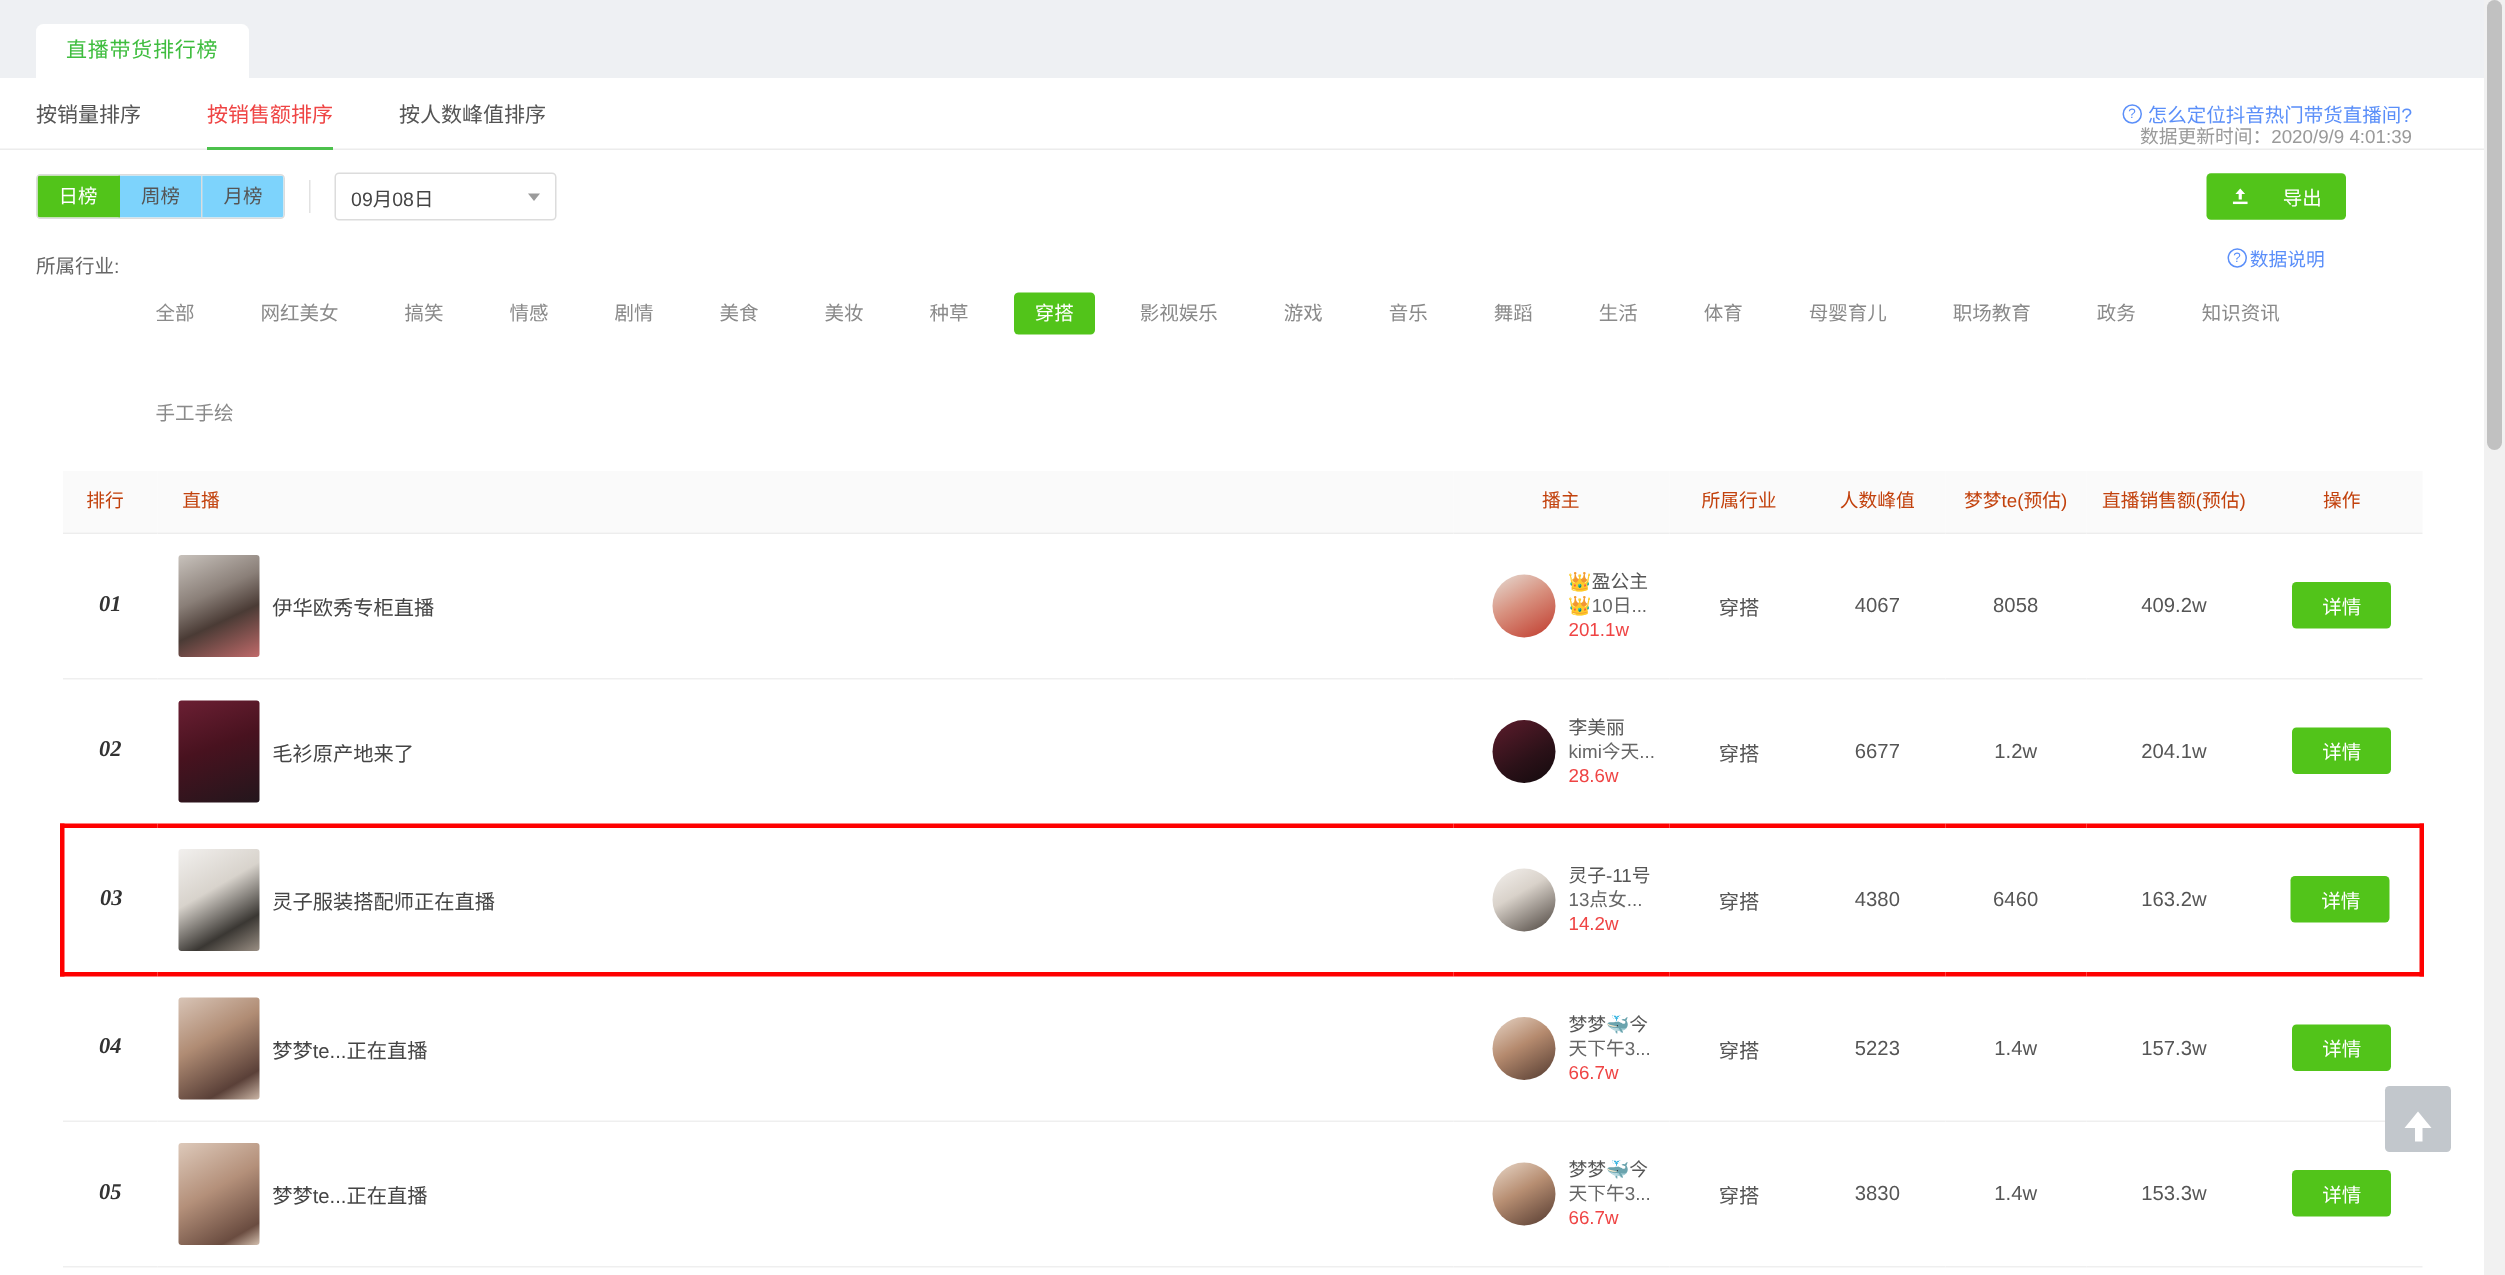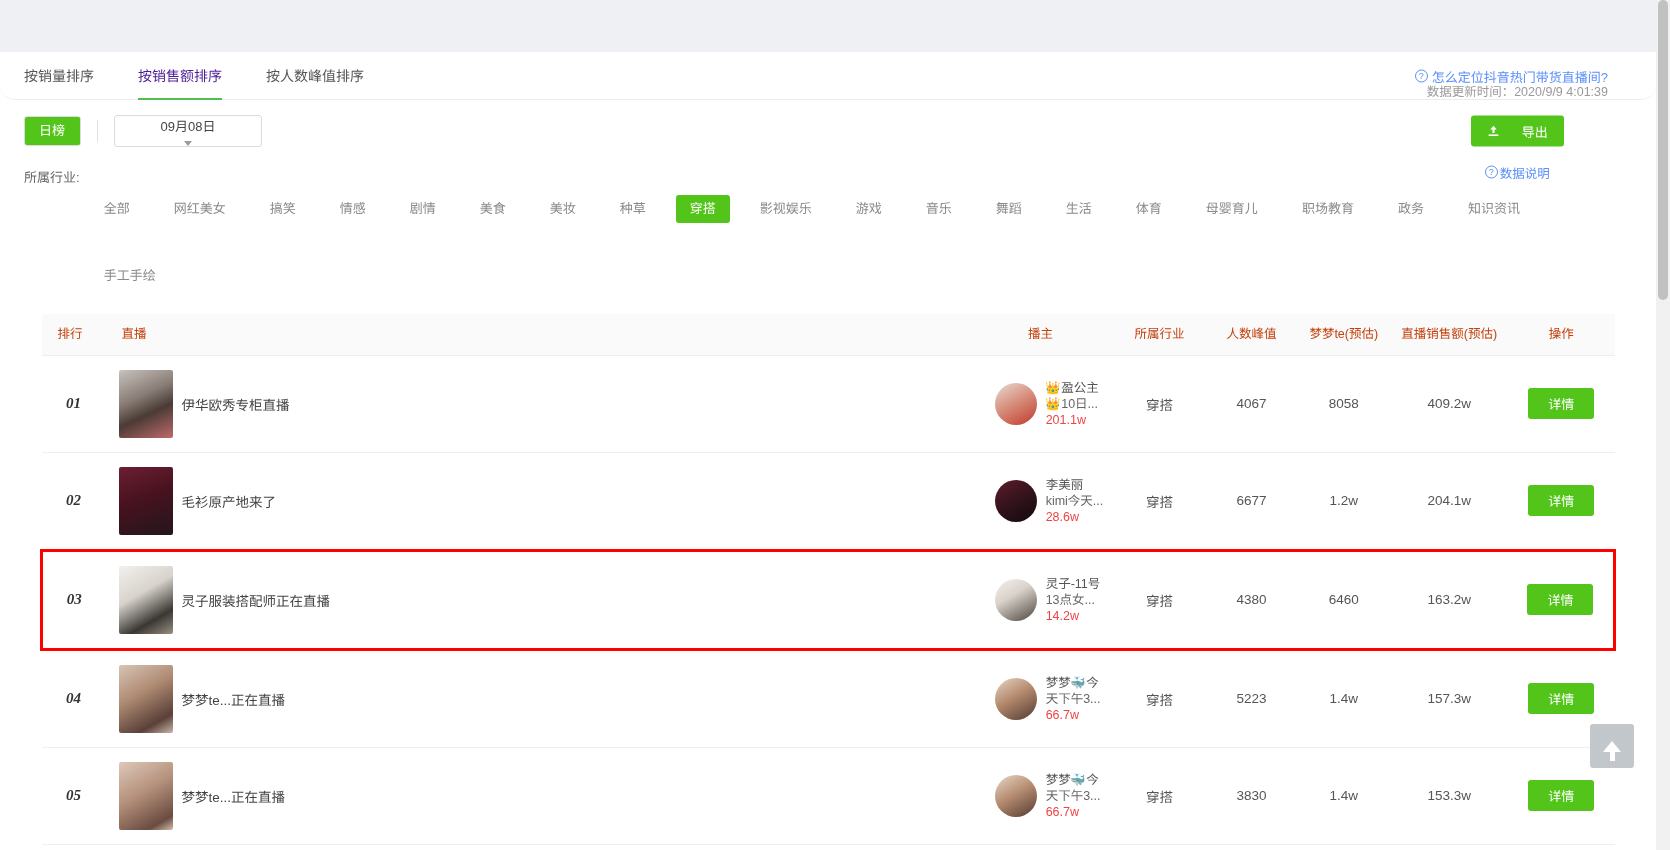--- a/index.html
+++ b/index.html
@@ -46,33 +46,32 @@
   }
 
   
   .sorttabs {
     position: relative;
     height: 48px;
     display: flex;
     align-items: center;
     padding: 0 24px;
     border-bottom: 1px solid #ececec;
-    border-radius: 15px;
   }
   .sorttab {
     font-size: 14px;
     color: #555;
     margin-right: 44px;
     position: relative;
     height: 48px;
     line-height: 48px;
     cursor: pointer;
     white-space: nowrap;
   }
-  .sorttab.active { color: #4c1d95; }
+  .sorttab.active { color: #ef4444; }
   .sorttab.active::after {
     content: "";
     position: absolute;
     left: 0; right: 0; bottom: 0;
     height: 2px;
     background: #4cc14c;
   }
   .help-link {
     position: absolute;
     right: 48px;
@@ -104,21 +103,20 @@
     align-items: center;
     padding: 14px 24px 14px 24px;
     height: 62px;
   }
   .seg {
     display: flex;
     border: 1px solid #dcdcdc;
     border-radius: 3px;
     overflow: hidden;
     height: 30px;
-    flex-direction: column;
   }
   .seg div {
     font-size: 13px;
     color: #555;
     padding: 0 14px;
     height: 28px;
     line-height: 28px;
     background: #7dd3fc;
     border-right: 1px solid #dcdcdc;
     cursor: pointer;
@@ -136,21 +134,20 @@
     border: 1px solid #dcdcdc;
     border-radius: 3px;
     display: flex;
     align-items: center;
     justify-content: space-between;
     padding: 0 10px;
     font-size: 13px;
     color: #444;
     background: #fff;
     cursor: pointer;
-    flex-direction: column;
   }
   .caret {
     width: 0; height: 0;
     border-left: 4.5px solid transparent;
     border-right: 4.5px solid transparent;
     border-top: 5px solid #9b9b9b;
   }
   .filter-right {
     position: absolute;
     right: 48px;
@@ -335,20 +332,23 @@
   .av2 { background: linear-gradient(150deg,#5d1c2c 0%,#2b1118 60%,#120a0d 100%); }
   .av3 { background: linear-gradient(150deg,#f4f1ee 0%,#d9d2ca 40%,#4a423c 100%); }
   .av4 { background: linear-gradient(150deg,#e7d5c6 0%,#b58a6e 45%,#51392f 100%); }
   .av5 { background: linear-gradient(150deg,#e9d8c9 0%,#b78e72 45%,#53392f 100%); }
 </style>
 </head>
 <body>
 
 <div class="page">
 
+  <div class="topbar">
+    <div class="doc-tab">直播带货排行榜</div>
+  </div>
 
   <div class="card">
 
     <div class="sorttabs">
       <div class="sorttab">按销量排序</div>
       <div class="sorttab active">按销售额排序</div>
       <div class="sorttab">按人数峰值排序</div>
       <div class="help-link">
         <span class="qmark">?</span>
         <span>怎么定位抖音热门带货直播间?</span>

